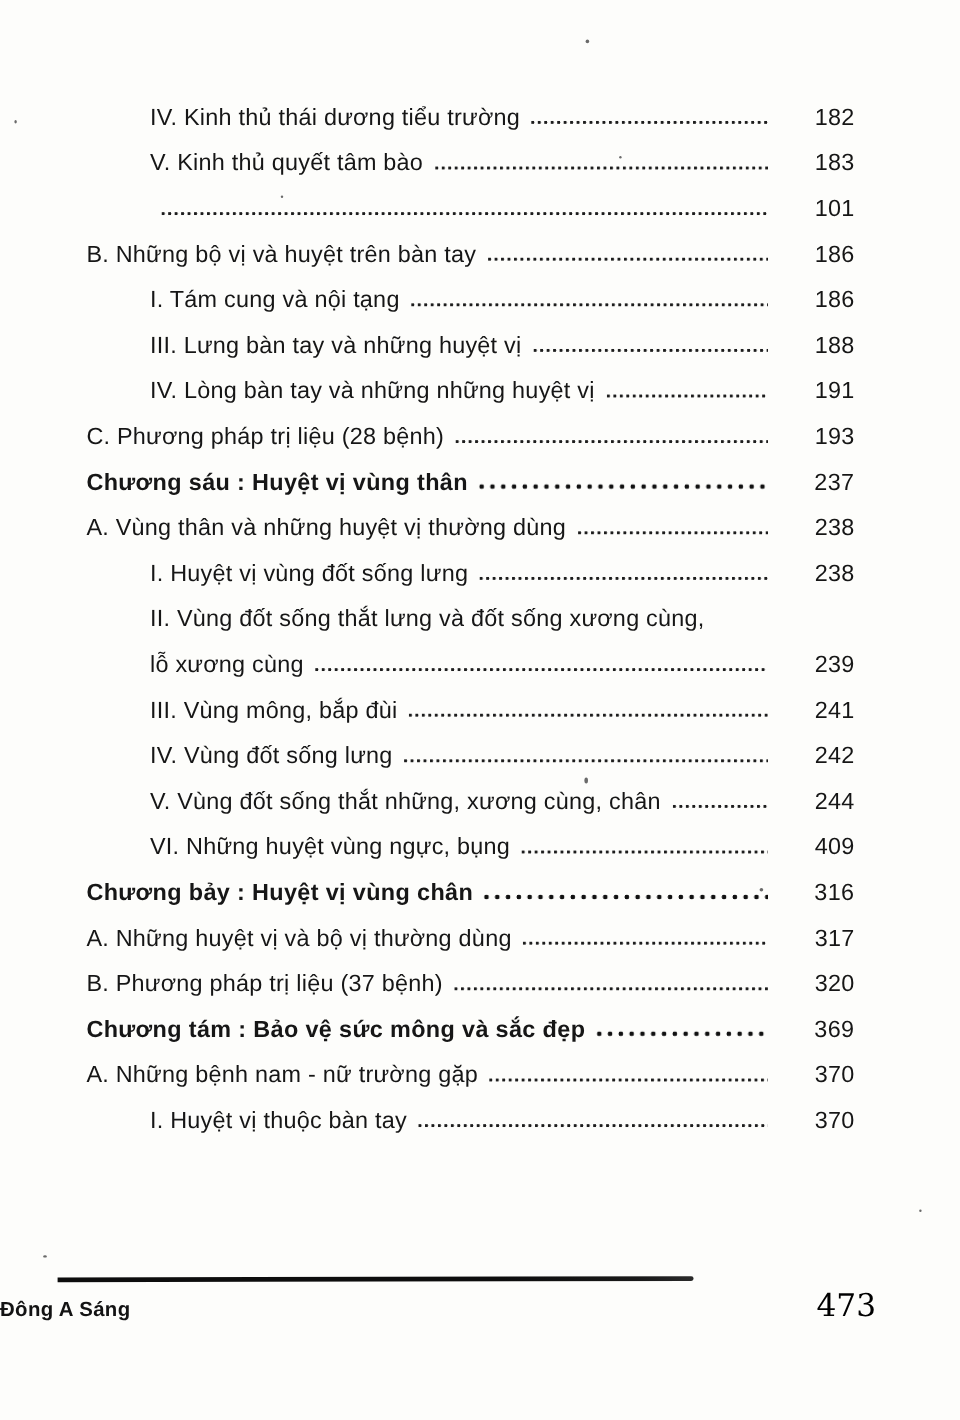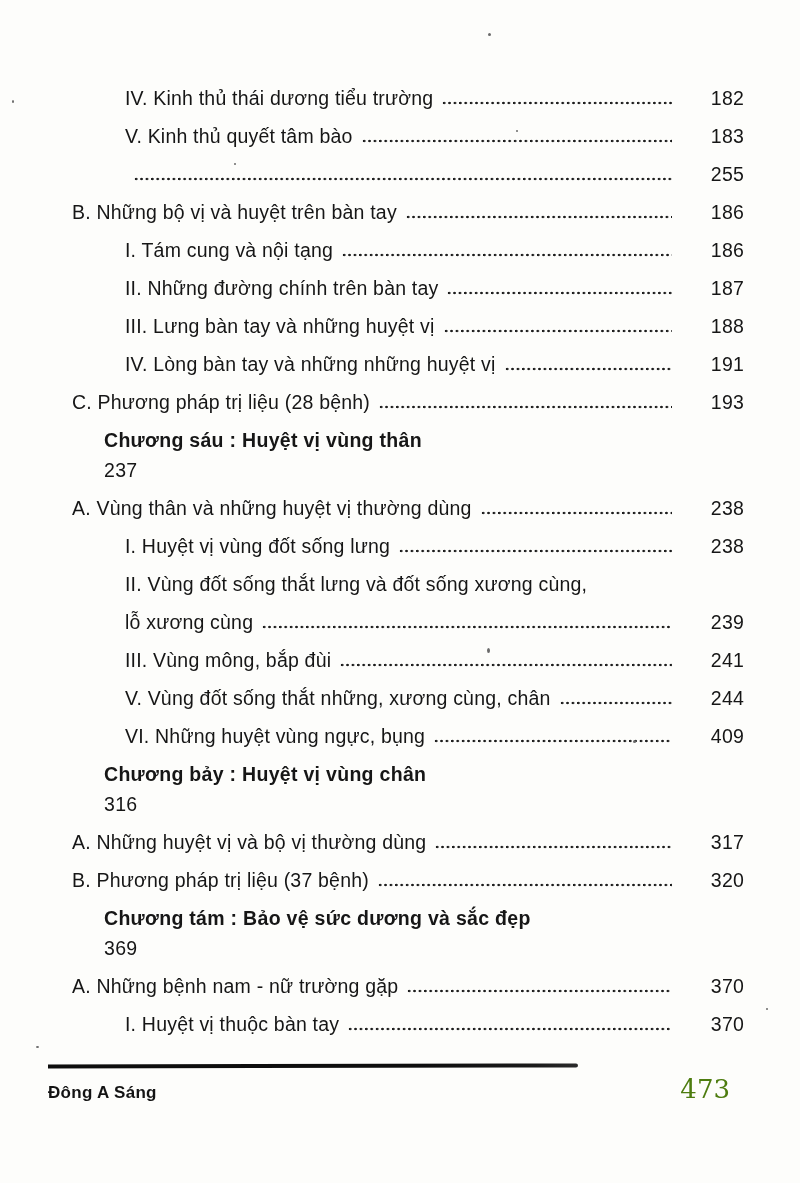--- a/index.html
+++ b/index.html
@@ -26,31 +26,30 @@
     left: 0;
     right: 0;
   }
   .row {
     display: flex;
     align-items: baseline;
     font-size: 19.5px;
     line-height: 25px;
     margin-bottom: 13px;
     padding-left: 72px;
-    padding-right: 56px;
+    padding-right: 88px;
     letter-spacing: 0.2px;
     white-space: nowrap;
   }
   .row.roman {
     padding-left: 125px;
   }
   .row.chapter {
     font-weight: bold;
     letter-spacing: 0.3px;
-    flex-direction: column;
   }
   .label {
     flex: 0 0 auto;
   }
   
   .leader {
     flex: 1 1 auto;
     display: inline-block;
     height: 4px;
     margin: 0 7px 0 9px;
@@ -82,33 +81,32 @@
     height: 4px;
     background: linear-gradient(to right, #0d0d0d 0 70%, #1a1a1a 92%, #2a2a2a);
     border-radius: 0 2px 2px 0;
     transform: rotate(-0.12deg);
   }
   .footer-row {
     margin-top: 6px;
     display: flex;
     justify-content: space-between;
     align-items: baseline;
-    padding-left: 48px;
     padding-right: 70px;
   }
   .publisher {
     font-weight: bold;
     font-size: 17px;
     letter-spacing: 0.3px;
     color: #131313;
   }
   .folio {
     font-family: "DejaVu Serif", "Liberation Serif", serif;
     font-size: 26px;
-    color: #4d7c0f;
+    color: #000000;
   }
   
   .speck {
     position: absolute;
     background: #6a6a6a;
     border-radius: 50%;
   }
 </style>
 </head>
 <body>
@@ -121,36 +119,31 @@
     <span class="leader"></span>
     <span class="pagenum">182</span>
   </div>
       <div class="row roman">
     <span class="label">V. Kinh thủ quyết tâm bào</span>
     <span class="leader"></span>
     <span class="pagenum">183</span>
   </div>
       <div class="row roman">
     <span class="leader"></span>
-    <span class="pagenum">255</span>
+    <span class="pagenum">101</span>
   </div>
       <div class="row letter">
     <span class="label">B. Những bộ vị và huyệt trên bàn tay</span>
     <span class="leader"></span>
     <span class="pagenum">186</span>
   </div>
       <div class="row roman">
     <span class="label">I. Tám cung và nội tạng</span>
     <span class="leader"></span>
     <span class="pagenum">186</span>
-  </div>
-      <div class="row roman">
-    <span class="label">II. Những đường chính trên bàn tay</span>
-    <span class="leader"></span>
-    <span class="pagenum">187</span>
   </div>
       <div class="row roman">
     <span class="label">III. Lưng bàn tay và những huyệt vị</span>
     <span class="leader"></span>
     <span class="pagenum">188</span>
   </div>
       <div class="row roman">
     <span class="label">IV. Lòng bàn tay và những những huyệt vị</span>
     <span class="leader"></span>
     <span class="pagenum">191</span>
@@ -183,20 +176,25 @@
     <span class="label">lỗ xương cùng</span>
     <span class="leader"></span>
     <span class="pagenum">239</span>
   </div>
       <div class="row roman">
     <span class="label">III. Vùng mông, bắp đùi</span>
     <span class="leader"></span>
     <span class="pagenum">241</span>
   </div>
       <div class="row roman">
+    <span class="label">IV. Vùng đốt sống lưng</span>
+    <span class="leader"></span>
+    <span class="pagenum">242</span>
+  </div>
+      <div class="row roman">
     <span class="label">V. Vùng đốt sống thắt những, xương cùng, chân</span>
     <span class="leader"></span>
     <span class="pagenum">244</span>
   </div>
       <div class="row roman">
     <span class="label">VI. Những huyệt vùng ngực, bụng</span>
     <span class="leader"></span>
     <span class="pagenum">409</span>
   </div>
       <div class="row chapter">
@@ -208,21 +206,21 @@
     <span class="label">A. Những huyệt vị và bộ vị thường dùng</span>
     <span class="leader"></span>
     <span class="pagenum">317</span>
   </div>
       <div class="row letter">
     <span class="label">B. Phương pháp trị liệu (37 bệnh)</span>
     <span class="leader"></span>
     <span class="pagenum">320</span>
   </div>
       <div class="row chapter">
-    <span class="label">Chương tám : Bảo vệ sức dương và sắc đẹp</span>
+    <span class="label">Chương tám : Bảo vệ sức mông và sắc đẹp</span>
     <span class="leader"></span>
     <span class="pagenum">369</span>
   </div>
       <div class="row letter">
     <span class="label">A. Những bệnh nam - nữ trường gặp</span>
     <span class="leader"></span>
     <span class="pagenum">370</span>
   </div>
       <div class="row roman">
     <span class="label">I. Huyệt vị thuộc bàn tay</span>

